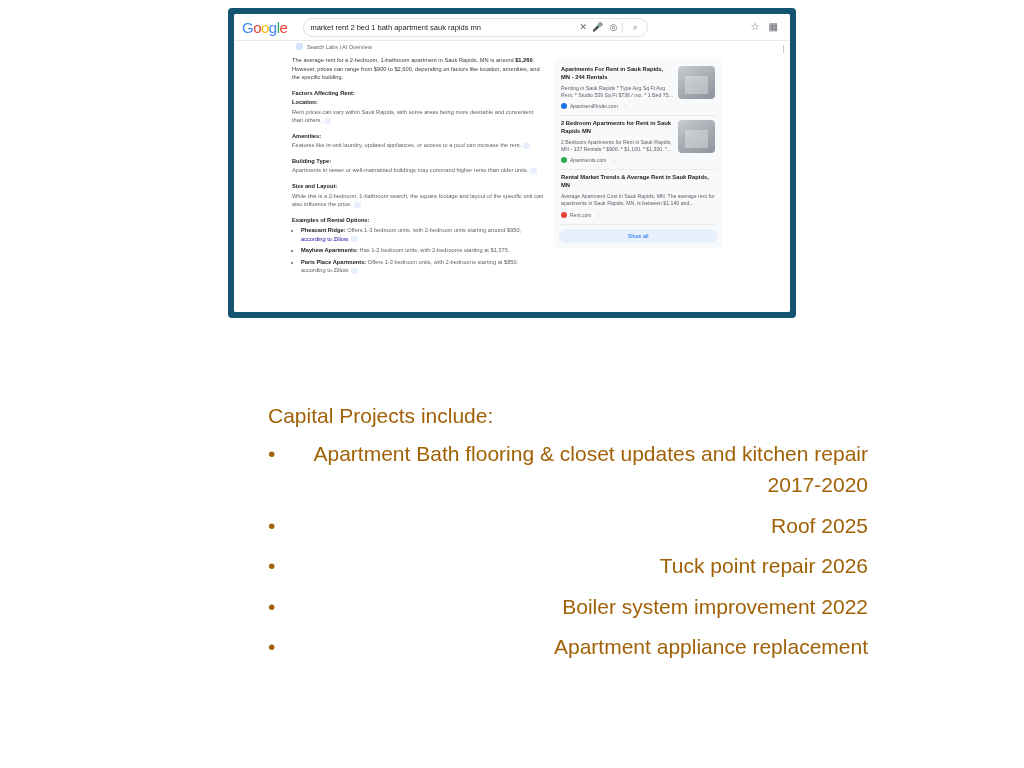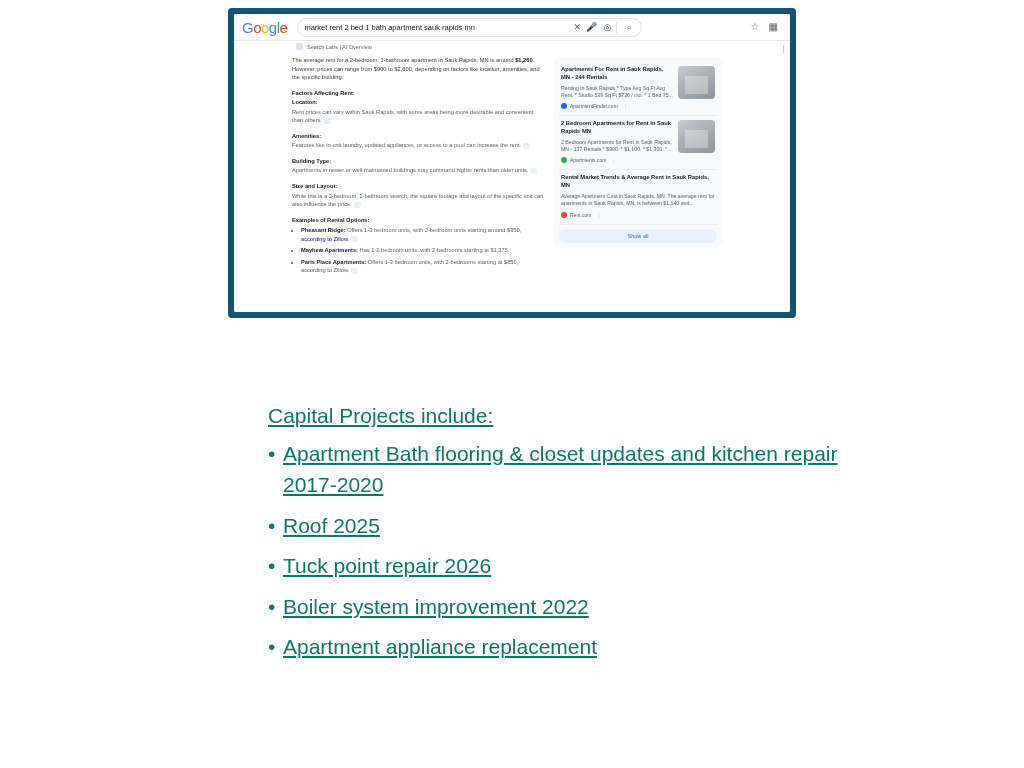--- a/index.html
+++ b/index.html
@@ -43,21 +43,21 @@
     border-bottom: 1px solid #e8eaed;
     display: flex;
     align-items: center;
     padding: 0 8px;
     box-sizing: border-box;
   }
   .g-logo {
     font-size: 15px;
     letter-spacing: -0.5px;
     font-weight: 500;
-    margin-right: 10px;
+    margin-right: 16px;
     white-space: nowrap;
   }
   .g-logo .b { color: #4285f4; }
   .g-logo .r { color: #ea4335; }
   .g-logo .y { color: #fbbc05; }
   .g-logo .g { color: #34a853; }
 
   .searchbar {
     flex: 0 0 auto;
     width: 345px;
@@ -265,33 +265,33 @@
     height: 8px;
     background: #c8cbd0;
   }
 
   
   .slide-text {
     position: absolute;
     left: 268px;
     top: 400px;
     width: 600px;
-    color: #0f766e;
-    text-decoration: underline;
+    color: #a16207;
   }
   .slide-title {
     font-size: 21px;
     line-height: 1.5;
     margin: 0 0 6px 0;
     font-weight: normal;
   }
   .bullets {
     list-style: none;
     margin: 0;
     padding: 0;
+    text-align: right;
   }
   .bullets li {
     font-size: 21px;
     line-height: 1.5;
     margin-bottom: 9px;
     padding-left: 15px;
     position: relative;
   }
   .bullets li:before {
     content: "\2022";

